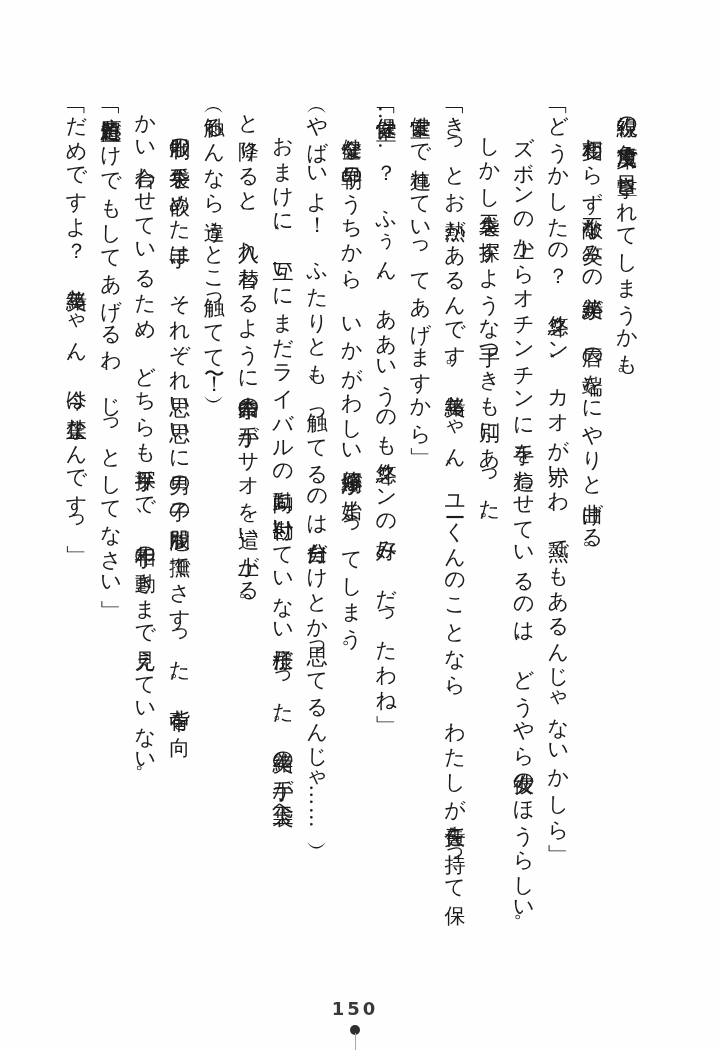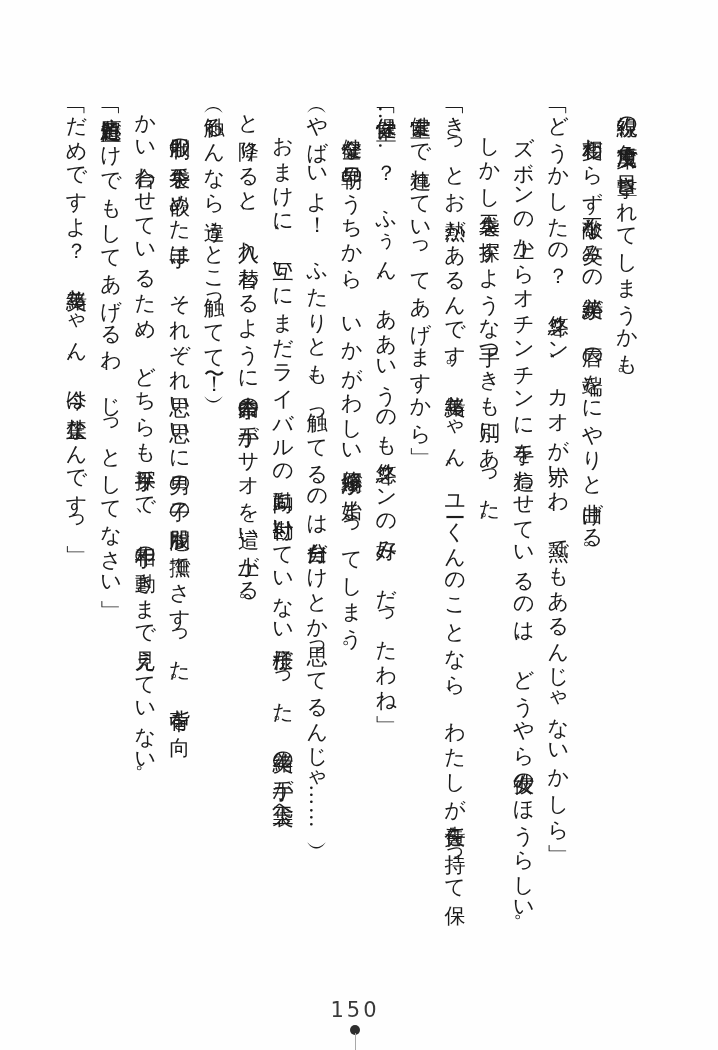--- a/index.html
+++ b/index.html
@@ -44,23 +44,24 @@
     width: 718px;
     height: 54px;
   }
   .page-number {
     position: absolute;
     left: 275px;
     top: 2px;
     width: 160px;
     text-align: center;
     font-family: "DejaVu Sans", "Liberation Sans", sans-serif;
-    font-size: 21px;
+    font-size: 18px;
     letter-spacing: 3px;
     color: #3a3a3a;
+    font-weight: bold;
   }
   .ornament-dot {
     position: absolute;
     left: 350px;
     top: 29px;
     width: 10px;
     height: 10px;
     border-radius: 50%;
     background: #2e2e2e;
   }

